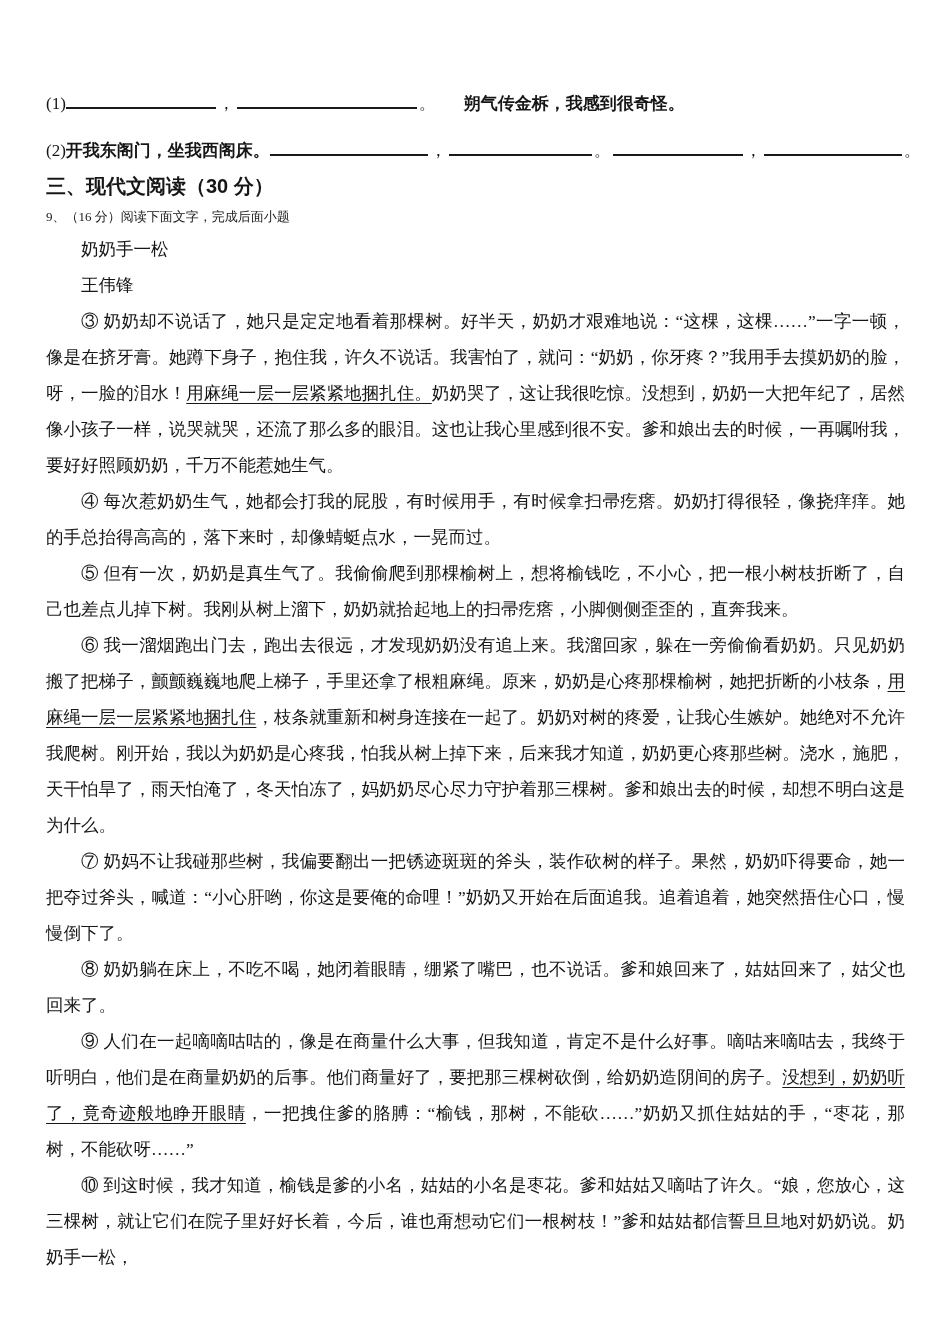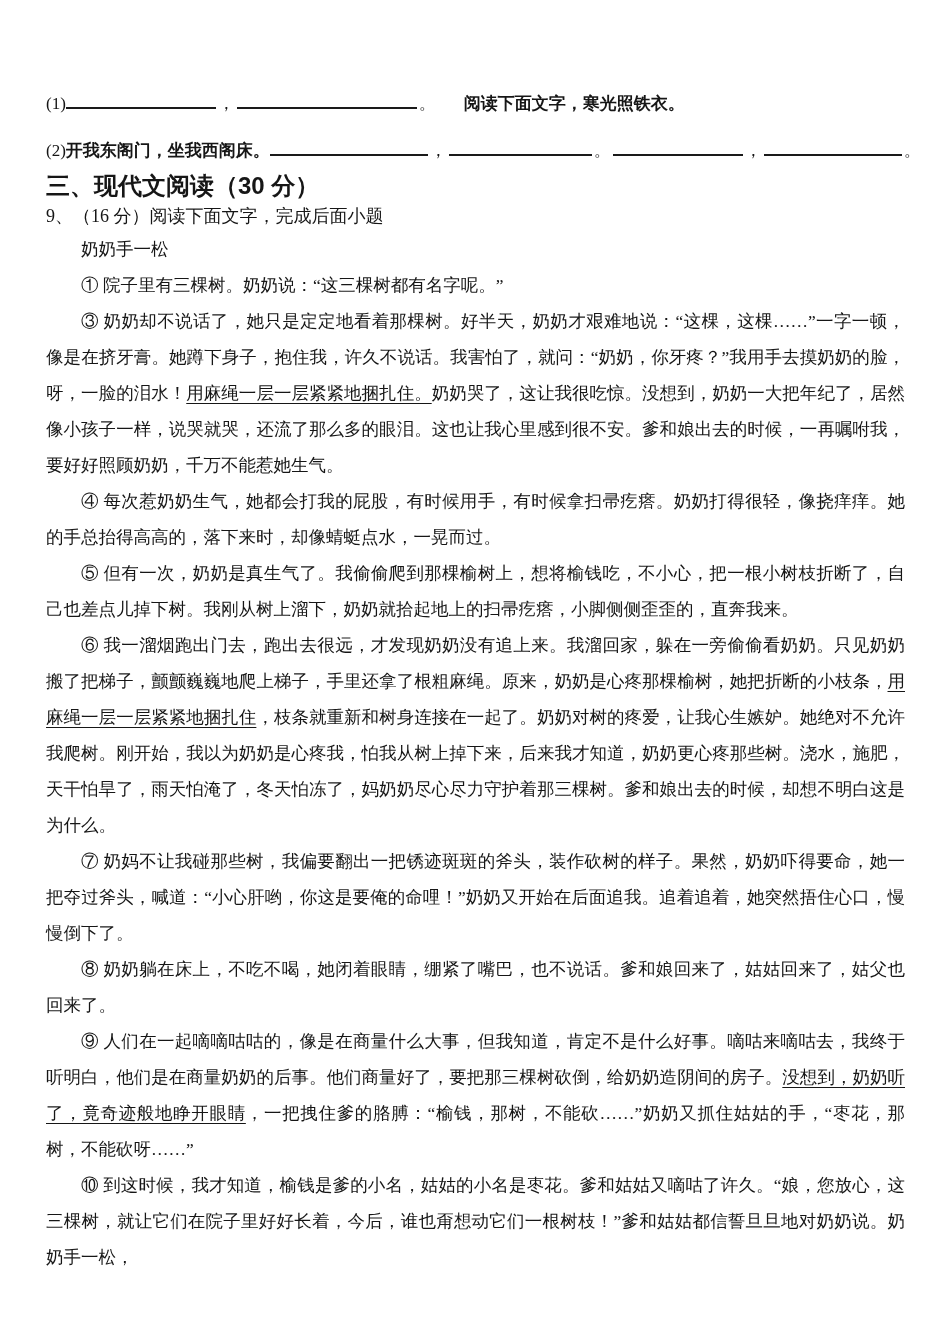--- a/index.html
+++ b/index.html
@@ -22,49 +22,49 @@
   .b3{width:158px;} .b4{width:143px;} .b5{width:130px;} .b6{width:138px;}
   .bold-given {
     font-family:"Liberation Sans","DejaVu Sans",sans-serif;
     font-weight:bold; font-size:17px;
   }
   .line1 .bold-given { margin-left:26px; }
   .punct { padding:0 2px; }
   
   .sec-heading {
     font-family:"Liberation Sans","DejaVu Sans",sans-serif;
-    font-weight:bold; font-size:24px; line-height:22px;
+    font-weight:bold; font-size:20px; line-height:22px;
     margin:14px 0 9px 0;
   }
-  .q-intro { font-size:18px; line-height:21px; margin:0 0 4px 0; }
+  .q-intro { font-size:13px; line-height:21px; margin:0 0 4px 0; }
   
   .passage { font-size:17.5px; line-height:36px; text-align:justify; }
   .passage p { margin:0; text-indent:2em; }
   .u { text-decoration:underline; text-underline-offset:4px; text-decoration-thickness:1px; }
 </style>
 </head>
 <body>
 
 <div class="page">
 
   <div class="dict-line line1">
-    <span>(1)</span><span class="blank b1"></span><span class="punct">，</span><span class="blank b2"></span><span class="punct">。</span><span class="bold-given">阅读下面文字，寒光照铁衣。</span>
+    <span>(1)</span><span class="blank b1"></span><span class="punct">，</span><span class="blank b2"></span><span class="punct">。</span><span class="bold-given">朔气传金柝，我感到很奇怪。</span>
   </div>
 
   <div class="dict-line line2">
     <span>(2)</span><span class="bold-given">开我东阁门，坐我西阁床。</span><span class="blank b3"></span><span class="punct">，</span><span class="blank b4"></span><span class="punct">。</span><span class="blank b5"></span><span class="punct">，</span><span class="blank b6"></span><span class="punct">。</span>
   </div>
 
   <div class="sec-heading">三、现代文阅读（30 分）</div>
 
   <div class="q-intro">9、（16 分）阅读下面文字，完成后面小题</div>
 
   <div class="passage">
     <p>奶奶手一松</p>
-    <p><span>① 院子里有三棵树。奶奶说：“这三棵树都有名字呢。”</span></p>
+    <p>王伟锋</p>
     <p><span>③ 奶奶却不说话了，她只是定定地看着那棵树。好半天，奶奶才艰难地说：“这棵，这棵……”一字一顿，像是在挤牙膏。她蹲下身子，抱住我，许久不说话。我害怕了，就问：“奶奶，你牙疼？”我用手去摸奶奶的脸，呀，一脸的泪水！</span><span class="u">用麻绳一层一层紧紧地捆扎住。</span><span>奶奶哭了，这让我很吃惊。没想到，奶奶一大把年纪了，居然像小孩子一样，说哭就哭，还流了那么多的眼泪。这也让我心里感到很不安。爹和娘出去的时候，一再嘱咐我，要好好照顾奶奶，千万不能惹她生气。</span></p>
     <p><span>④ 每次惹奶奶生气，她都会打我的屁股，有时候用手，有时候拿扫帚疙瘩。奶奶打得很轻，像挠痒痒。她的手总抬得高高的，落下来时，却像蜻蜓点水，一晃而过。</span></p>
     <p><span>⑤ 但有一次，奶奶是真生气了。我偷偷爬到那棵榆树上，想将榆钱吃，不小心，把一根小树枝折断了，自己也差点儿掉下树。我刚从树上溜下，奶奶就拾起地上的扫帚疙瘩，小脚侧侧歪歪的，直奔我来。</span></p>
     <p><span>⑥ 我一溜烟跑出门去，跑出去很远，才发现奶奶没有追上来。我溜回家，躲在一旁偷偷看奶奶。只见奶奶搬了把梯子，颤颤巍巍地爬上梯子，手里还拿了根粗麻绳。原来，奶奶是心疼那棵榆树，她把折断的小枝条，</span><span class="u">用麻绳一层一层紧紧地捆扎住</span><span>，枝条就重新和树身连接在一起了。奶奶对树的疼爱，让我心生嫉妒。她绝对不允许我爬树。刚开始，我以为奶奶是心疼我，怕我从树上掉下来，后来我才知道，奶奶更心疼那些树。浇水，施肥，天干怕旱了，雨天怕淹了，冬天怕冻了，妈奶奶尽心尽力守护着那三棵树。爹和娘出去的时候，却想不明白这是为什么。</span></p>
     <p><span>⑦ 奶妈不让我碰那些树，我偏要翻出一把锈迹斑斑的斧头，装作砍树的样子。果然，奶奶吓得要命，她一把夺过斧头，喊道：“小心肝哟，你这是要俺的命哩！”奶奶又开始在后面追我。追着追着，她突然捂住心口，慢慢倒下了。</span></p>
     <p><span>⑧ 奶奶躺在床上，不吃不喝，她闭着眼睛，绷紧了嘴巴，也不说话。爹和娘回来了，姑姑回来了，姑父也回来了。</span></p>
     <p><span>⑨ 人们在一起嘀嘀咕咕的，像是在商量什么大事，但我知道，肯定不是什么好事。嘀咕来嘀咕去，我终于听明白，他们是在商量奶奶的后事。他们商量好了，要把那三棵树砍倒，给奶奶造阴间的房子。</span><span class="u">没想到，奶奶听了，竟奇迹般地睁开眼睛</span><span>，一把拽住爹的胳膊：“榆钱，那树，不能砍……”奶奶又抓住姑姑的手，“枣花，那树，不能砍呀……”</span></p>
     <p><span>⑩ 到这时候，我才知道，榆钱是爹的小名，姑姑的小名是枣花。爹和姑姑又嘀咕了许久。“娘，您放心，这三棵树，就让它们在院子里好好长着，今后，谁也甭想动它们一根树枝！”爹和姑姑都信誓旦旦地对奶奶说。奶奶手一松，</span></p>
   </div>
 

